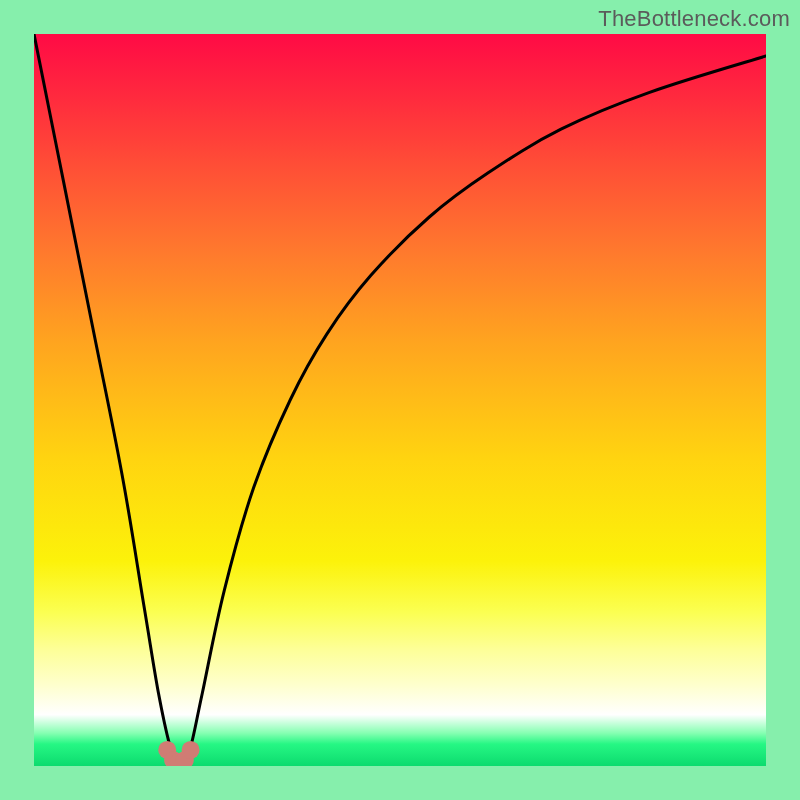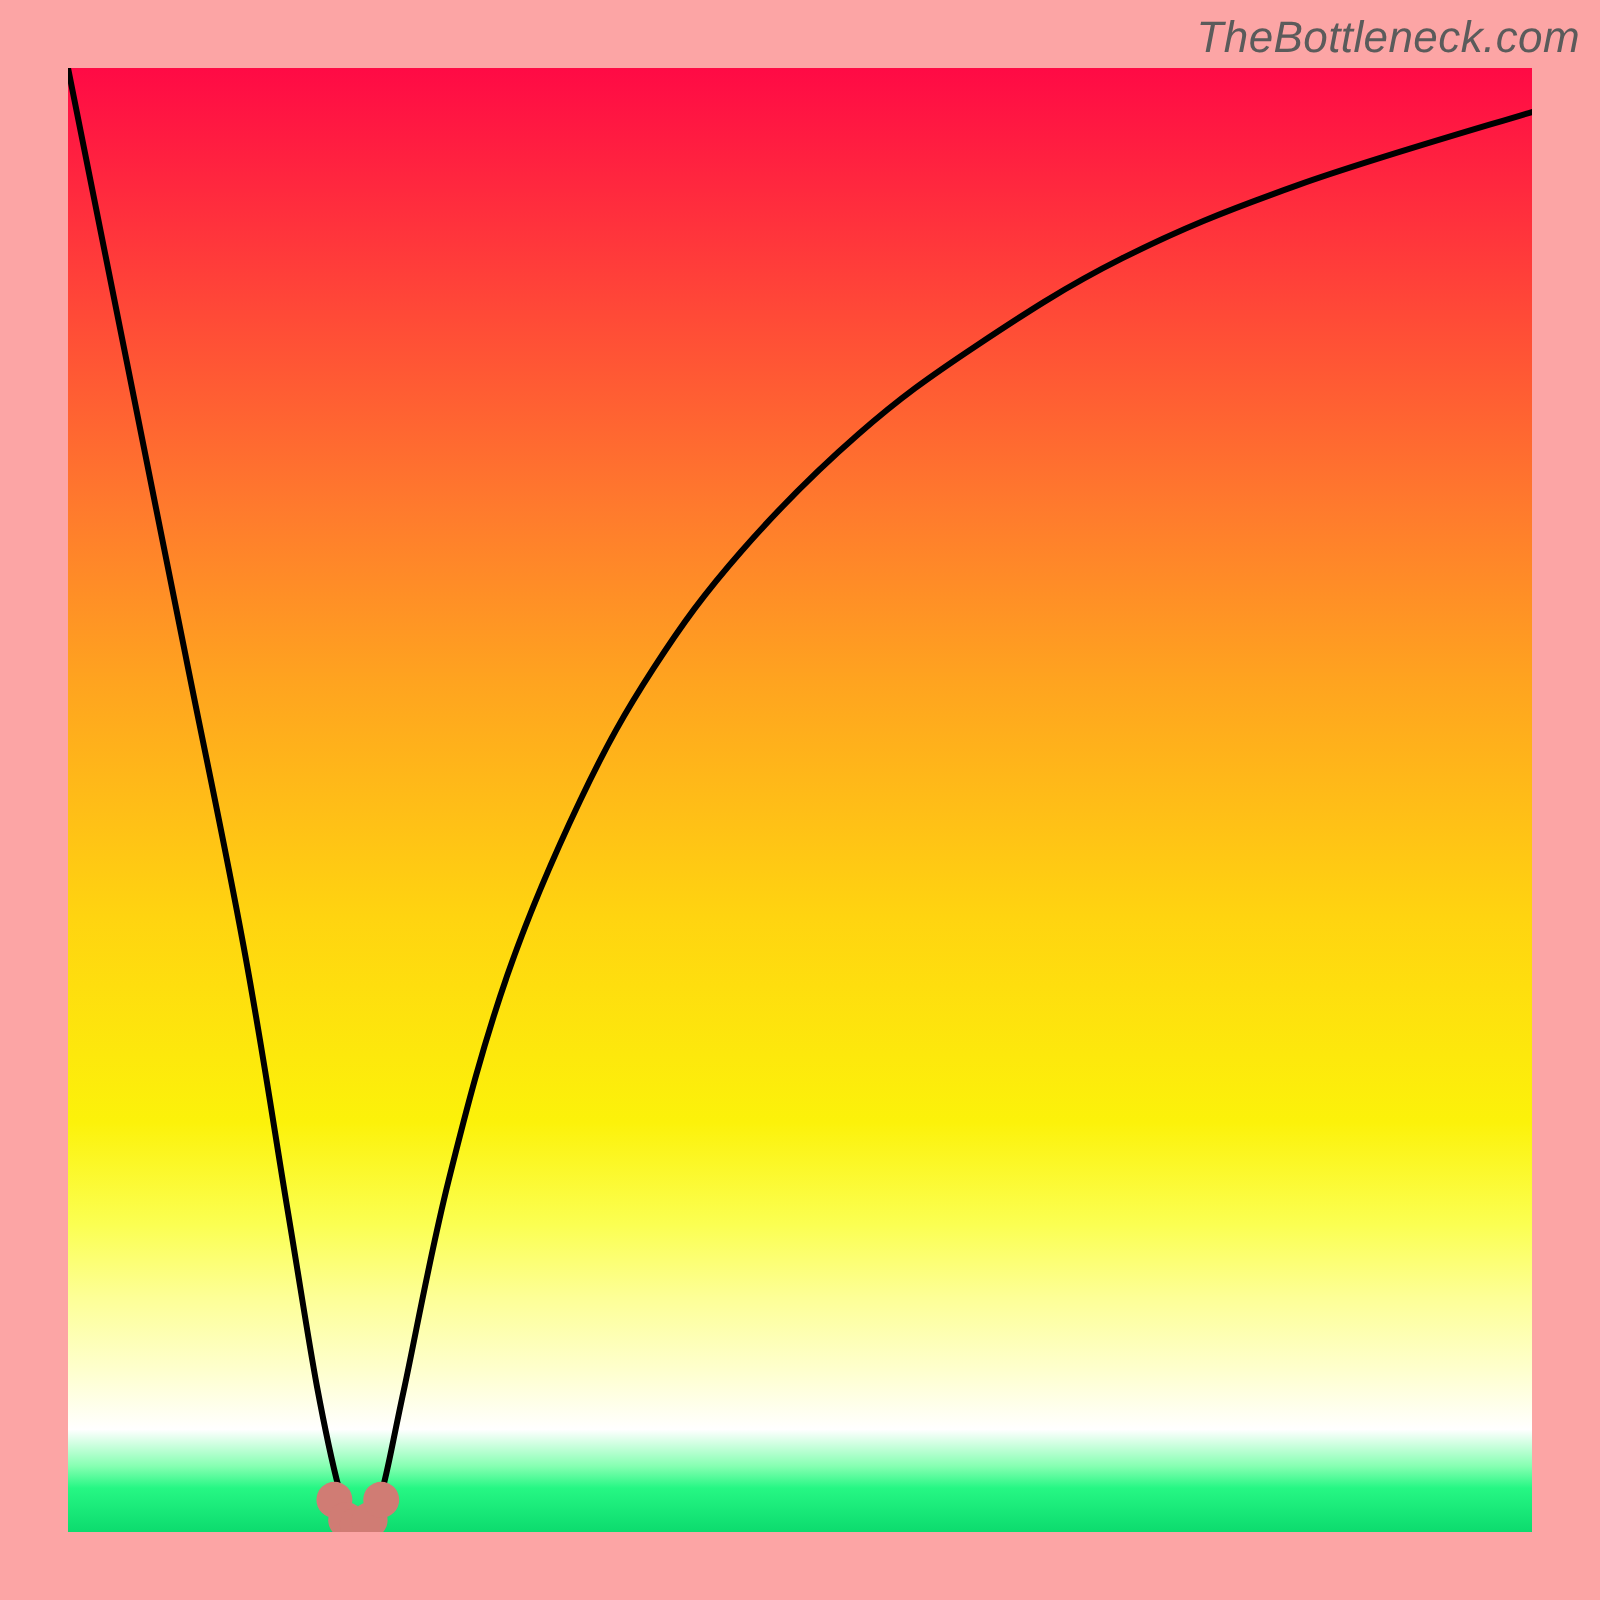--- a/index.html
+++ b/index.html
@@ -10,22 +10,21 @@
     overflow: hidden;
     background: #000;
     font-family: Arial, Helvetica, sans-serif;
   }
   .frame {
     position: absolute;
     top: 0;
     left: 0;
     width: 800px;
     height: 800px;
-    background: #fca5a5;
-    font-style: italic;
+    background: #86efac;
   }
   .plot {
     position: absolute;
     top: 34px;
     left: 34px;
     width: 732px;
     height: 732px;
     background: linear-gradient(to bottom,
       #ff0a45 0%,
       #ff2040 6%,

